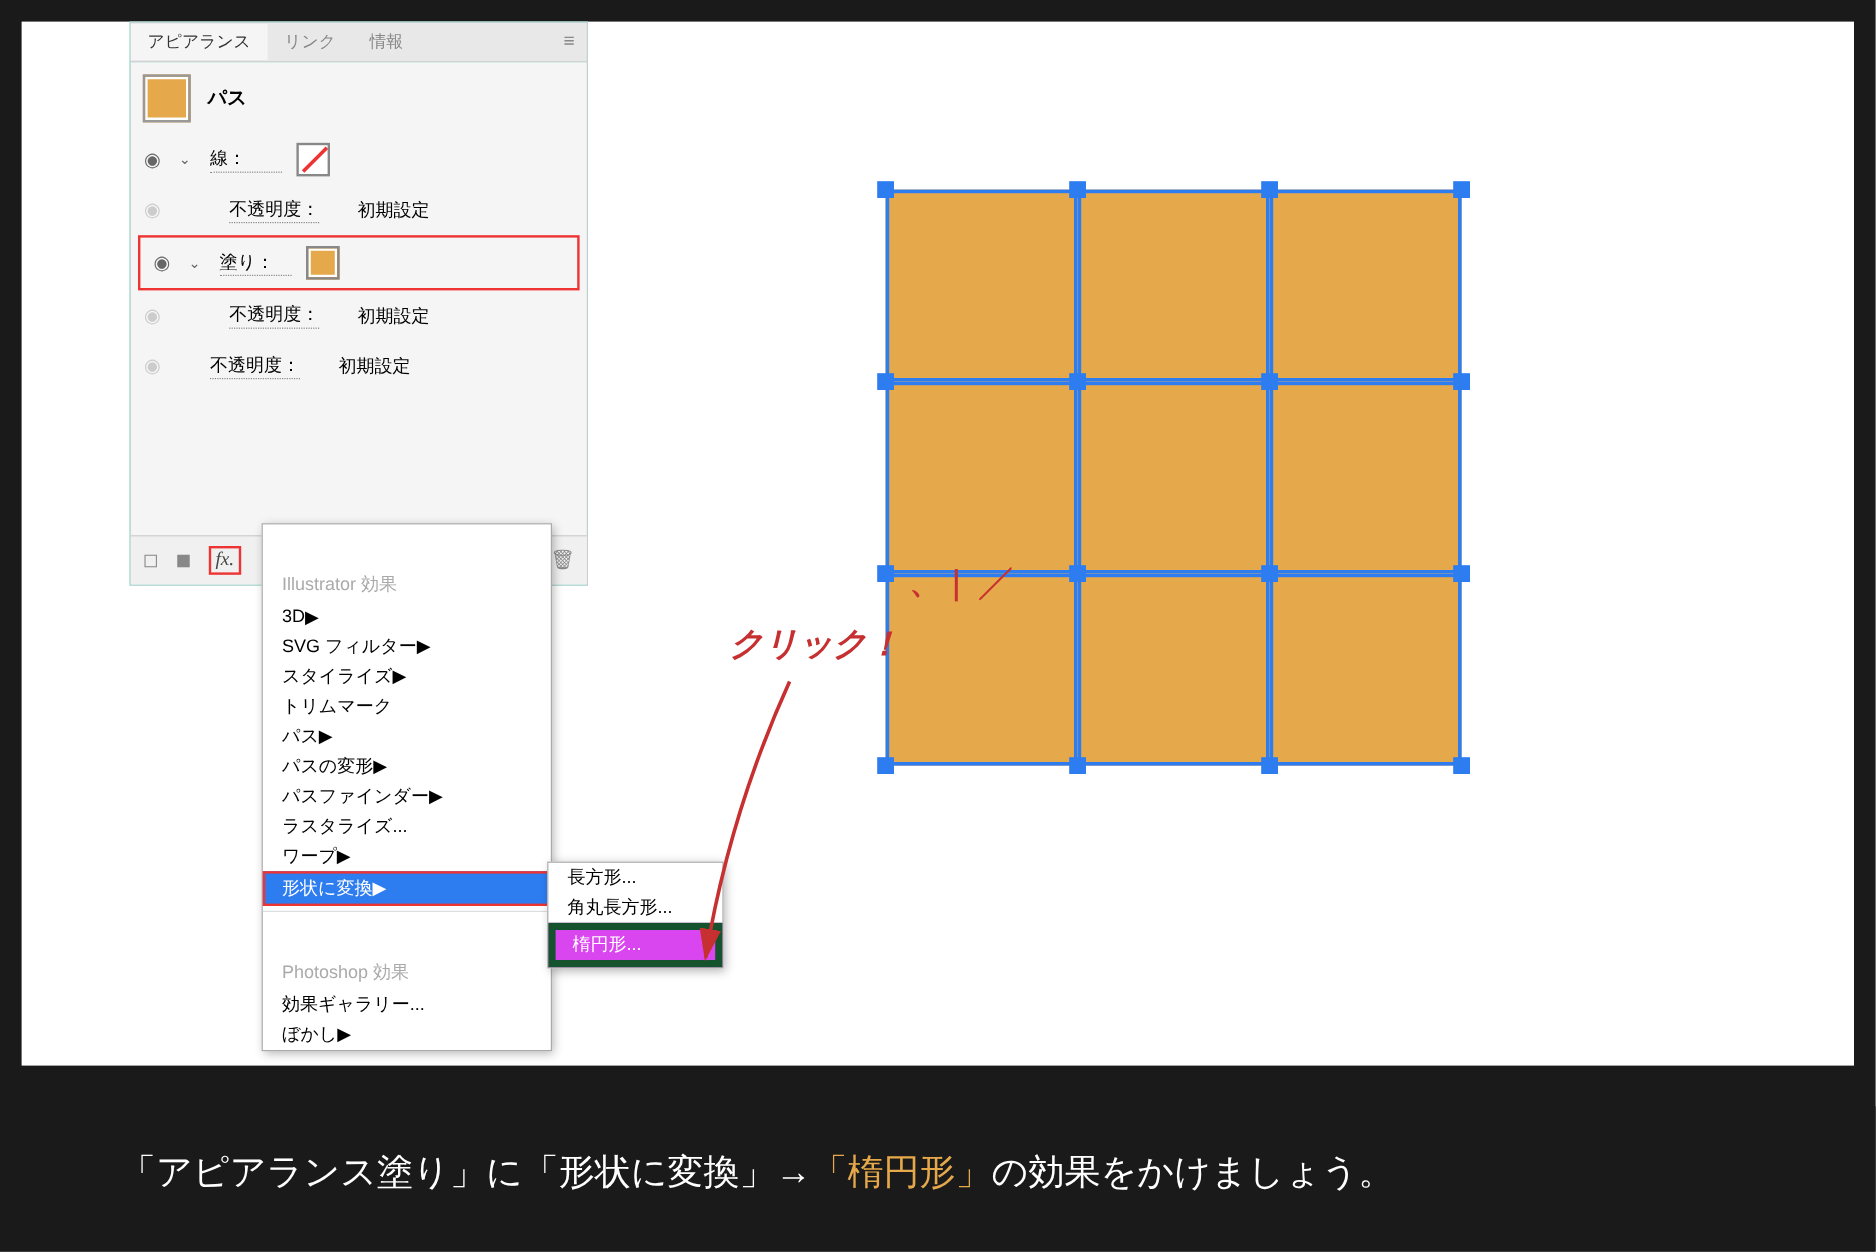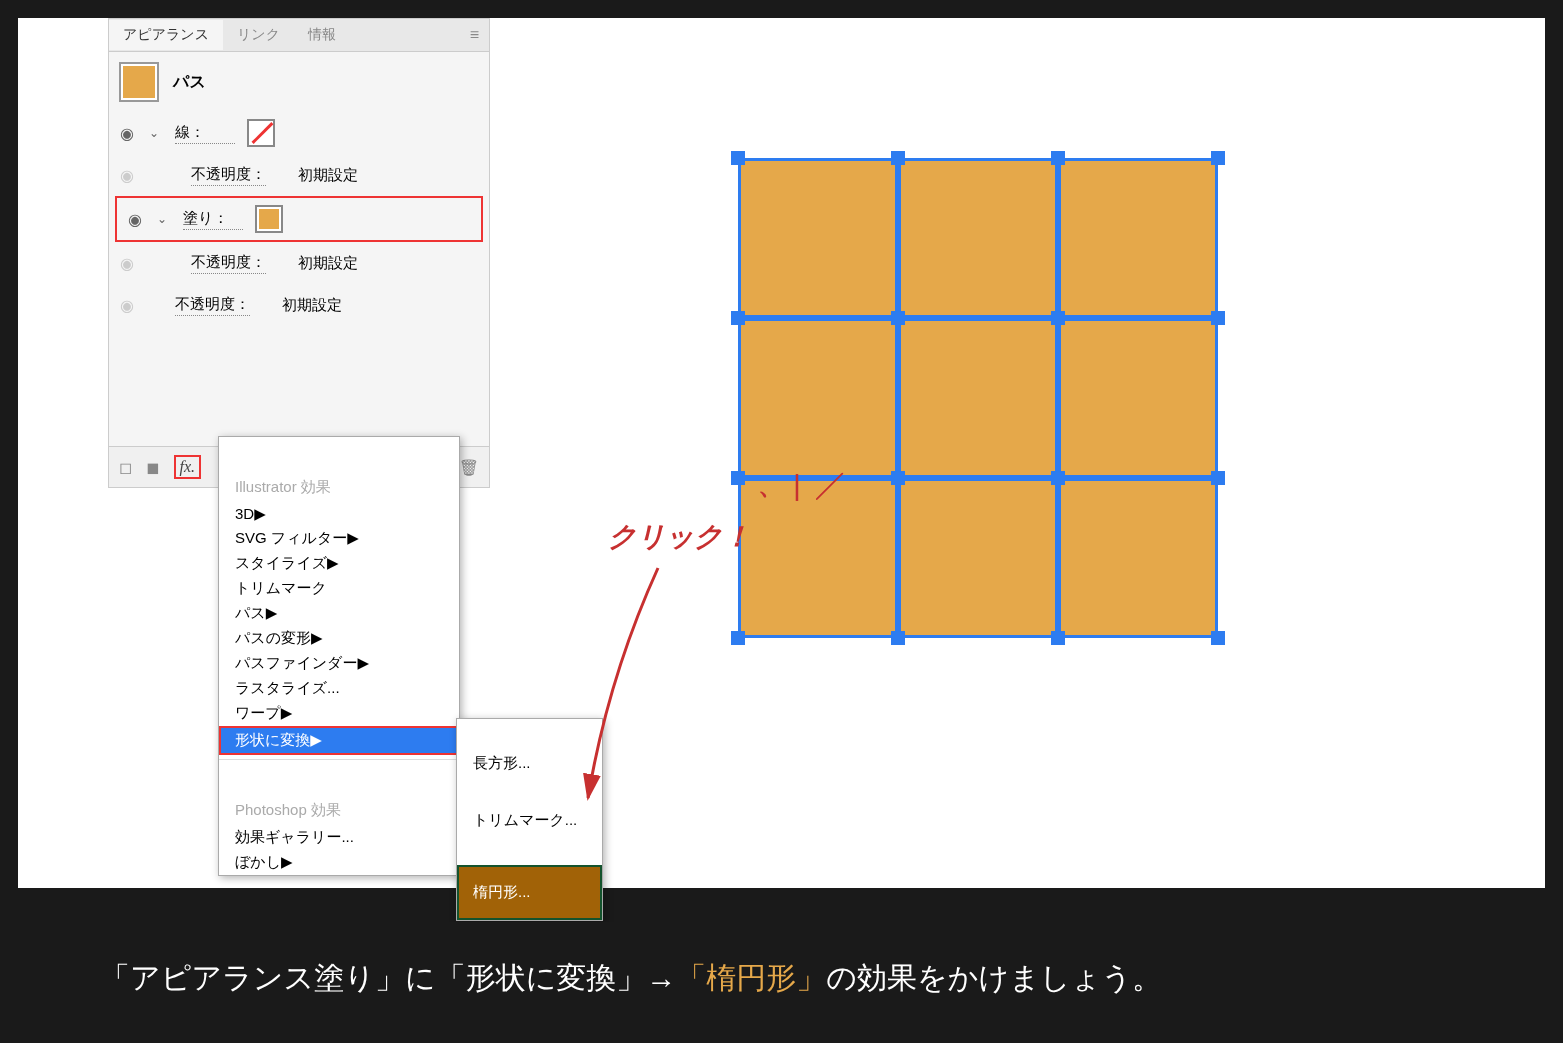--- a/index.html
+++ b/index.html
@@ -167,27 +167,26 @@
   left: 438px;
   width: 145px;
   background: white;
   border: 1px solid #aaa;
   box-shadow: 2px 2px 8px rgba(0,0,0,0.3);
   font-size: 15px;
 }
 .submenu-item {
   padding: 3px 16px;
   cursor: pointer;
-  margin-top: 32px;
 }
 .submenu-item.highlighted {
-  background: #a16207;
+  background: #d946ef;
   color: white;
-  border: 2px solid #14532d;
-  padding: 16px 14px;
+  border: 6px solid #14532d;
+  padding: 3px 14px;
 }
 .grid {
   position: absolute;
   top: 140px;
   left: 720px;
   width: 480px;
   height: 480px;
   display: grid;
   grid-template-columns: repeat(3, 1fr);
   grid-template-rows: repeat(3, 1fr);
@@ -351,21 +350,21 @@
         <span>効果ギャラリー...</span>
       </div>
     <div class="flyout-item">
         <span>ぼかし</span>
         <span>▶</span>
       </div>
   </div>
 
   <div class="submenu">
     <div class="submenu-item">長方形...</div>
-    <div class="submenu-item">トリムマーク...</div>
+    <div class="submenu-item">角丸長方形...</div>
     <div class="submenu-item highlighted">楕円形...</div>
   </div>
 
   <div class="grid">
     <div class="grid-cell"></div>
     <div class="grid-cell"></div>
     <div class="grid-cell"></div>
     <div class="grid-cell"></div>
     <div class="grid-cell"></div>
     <div class="grid-cell"></div>

